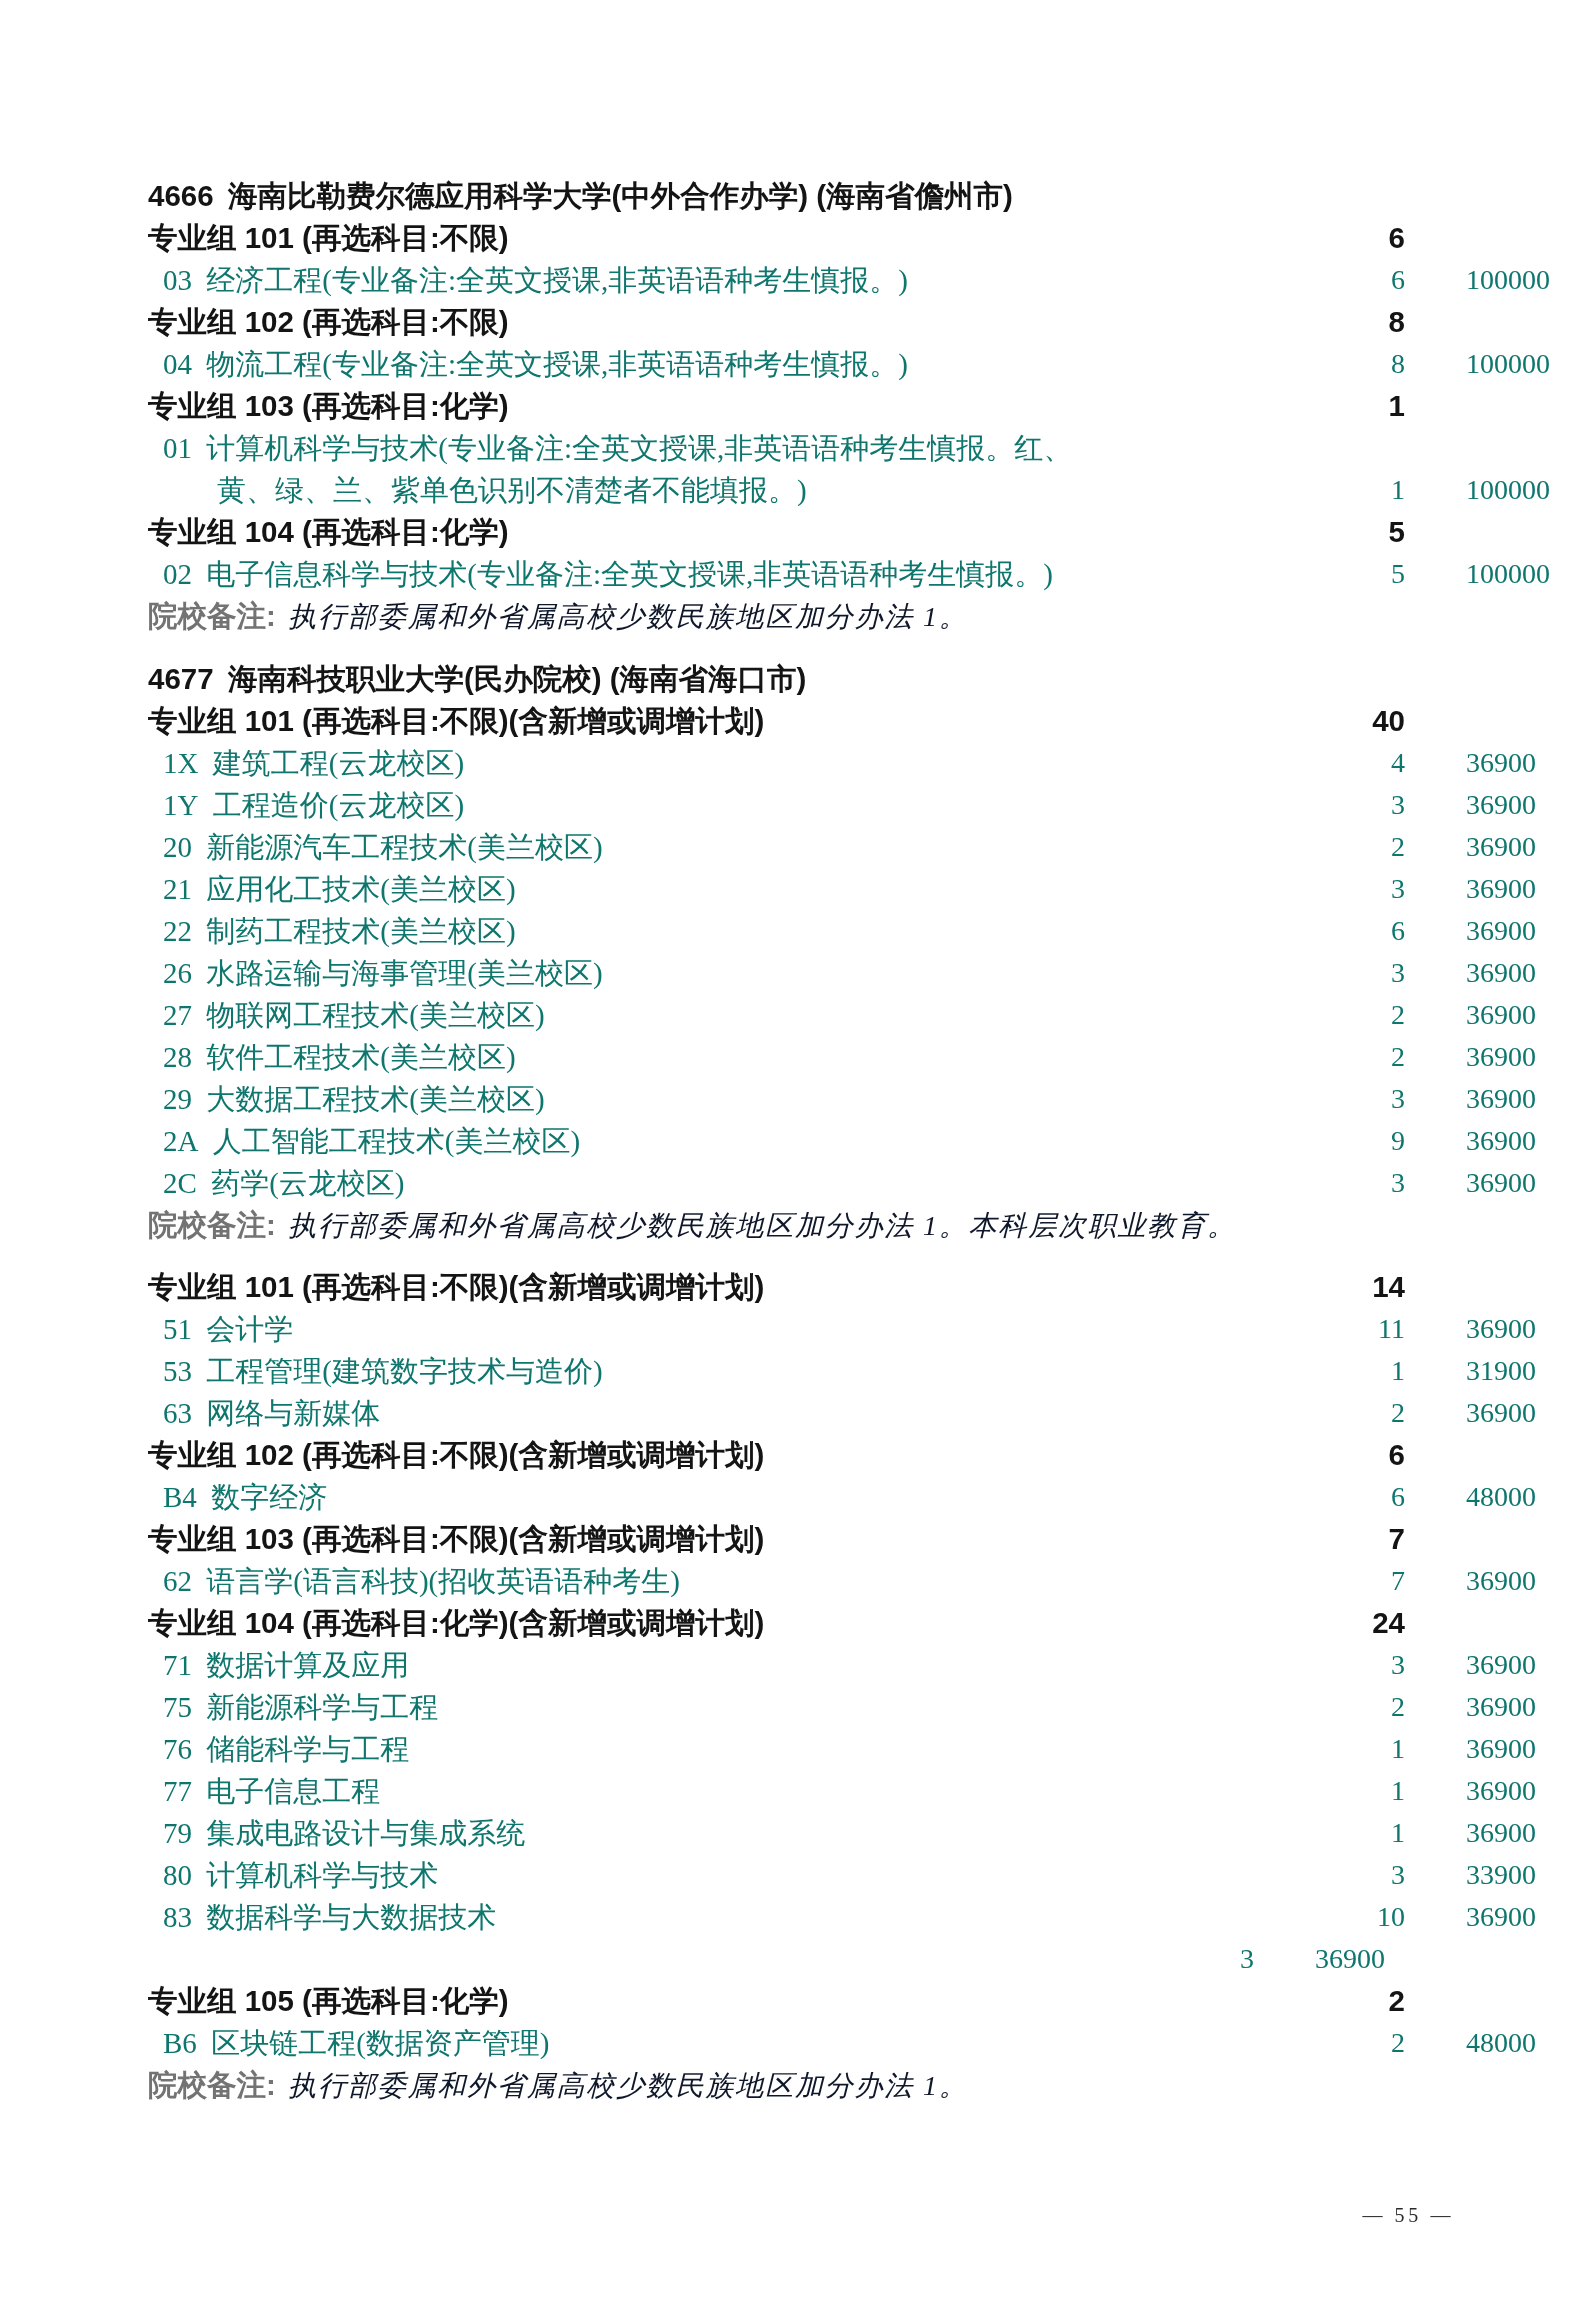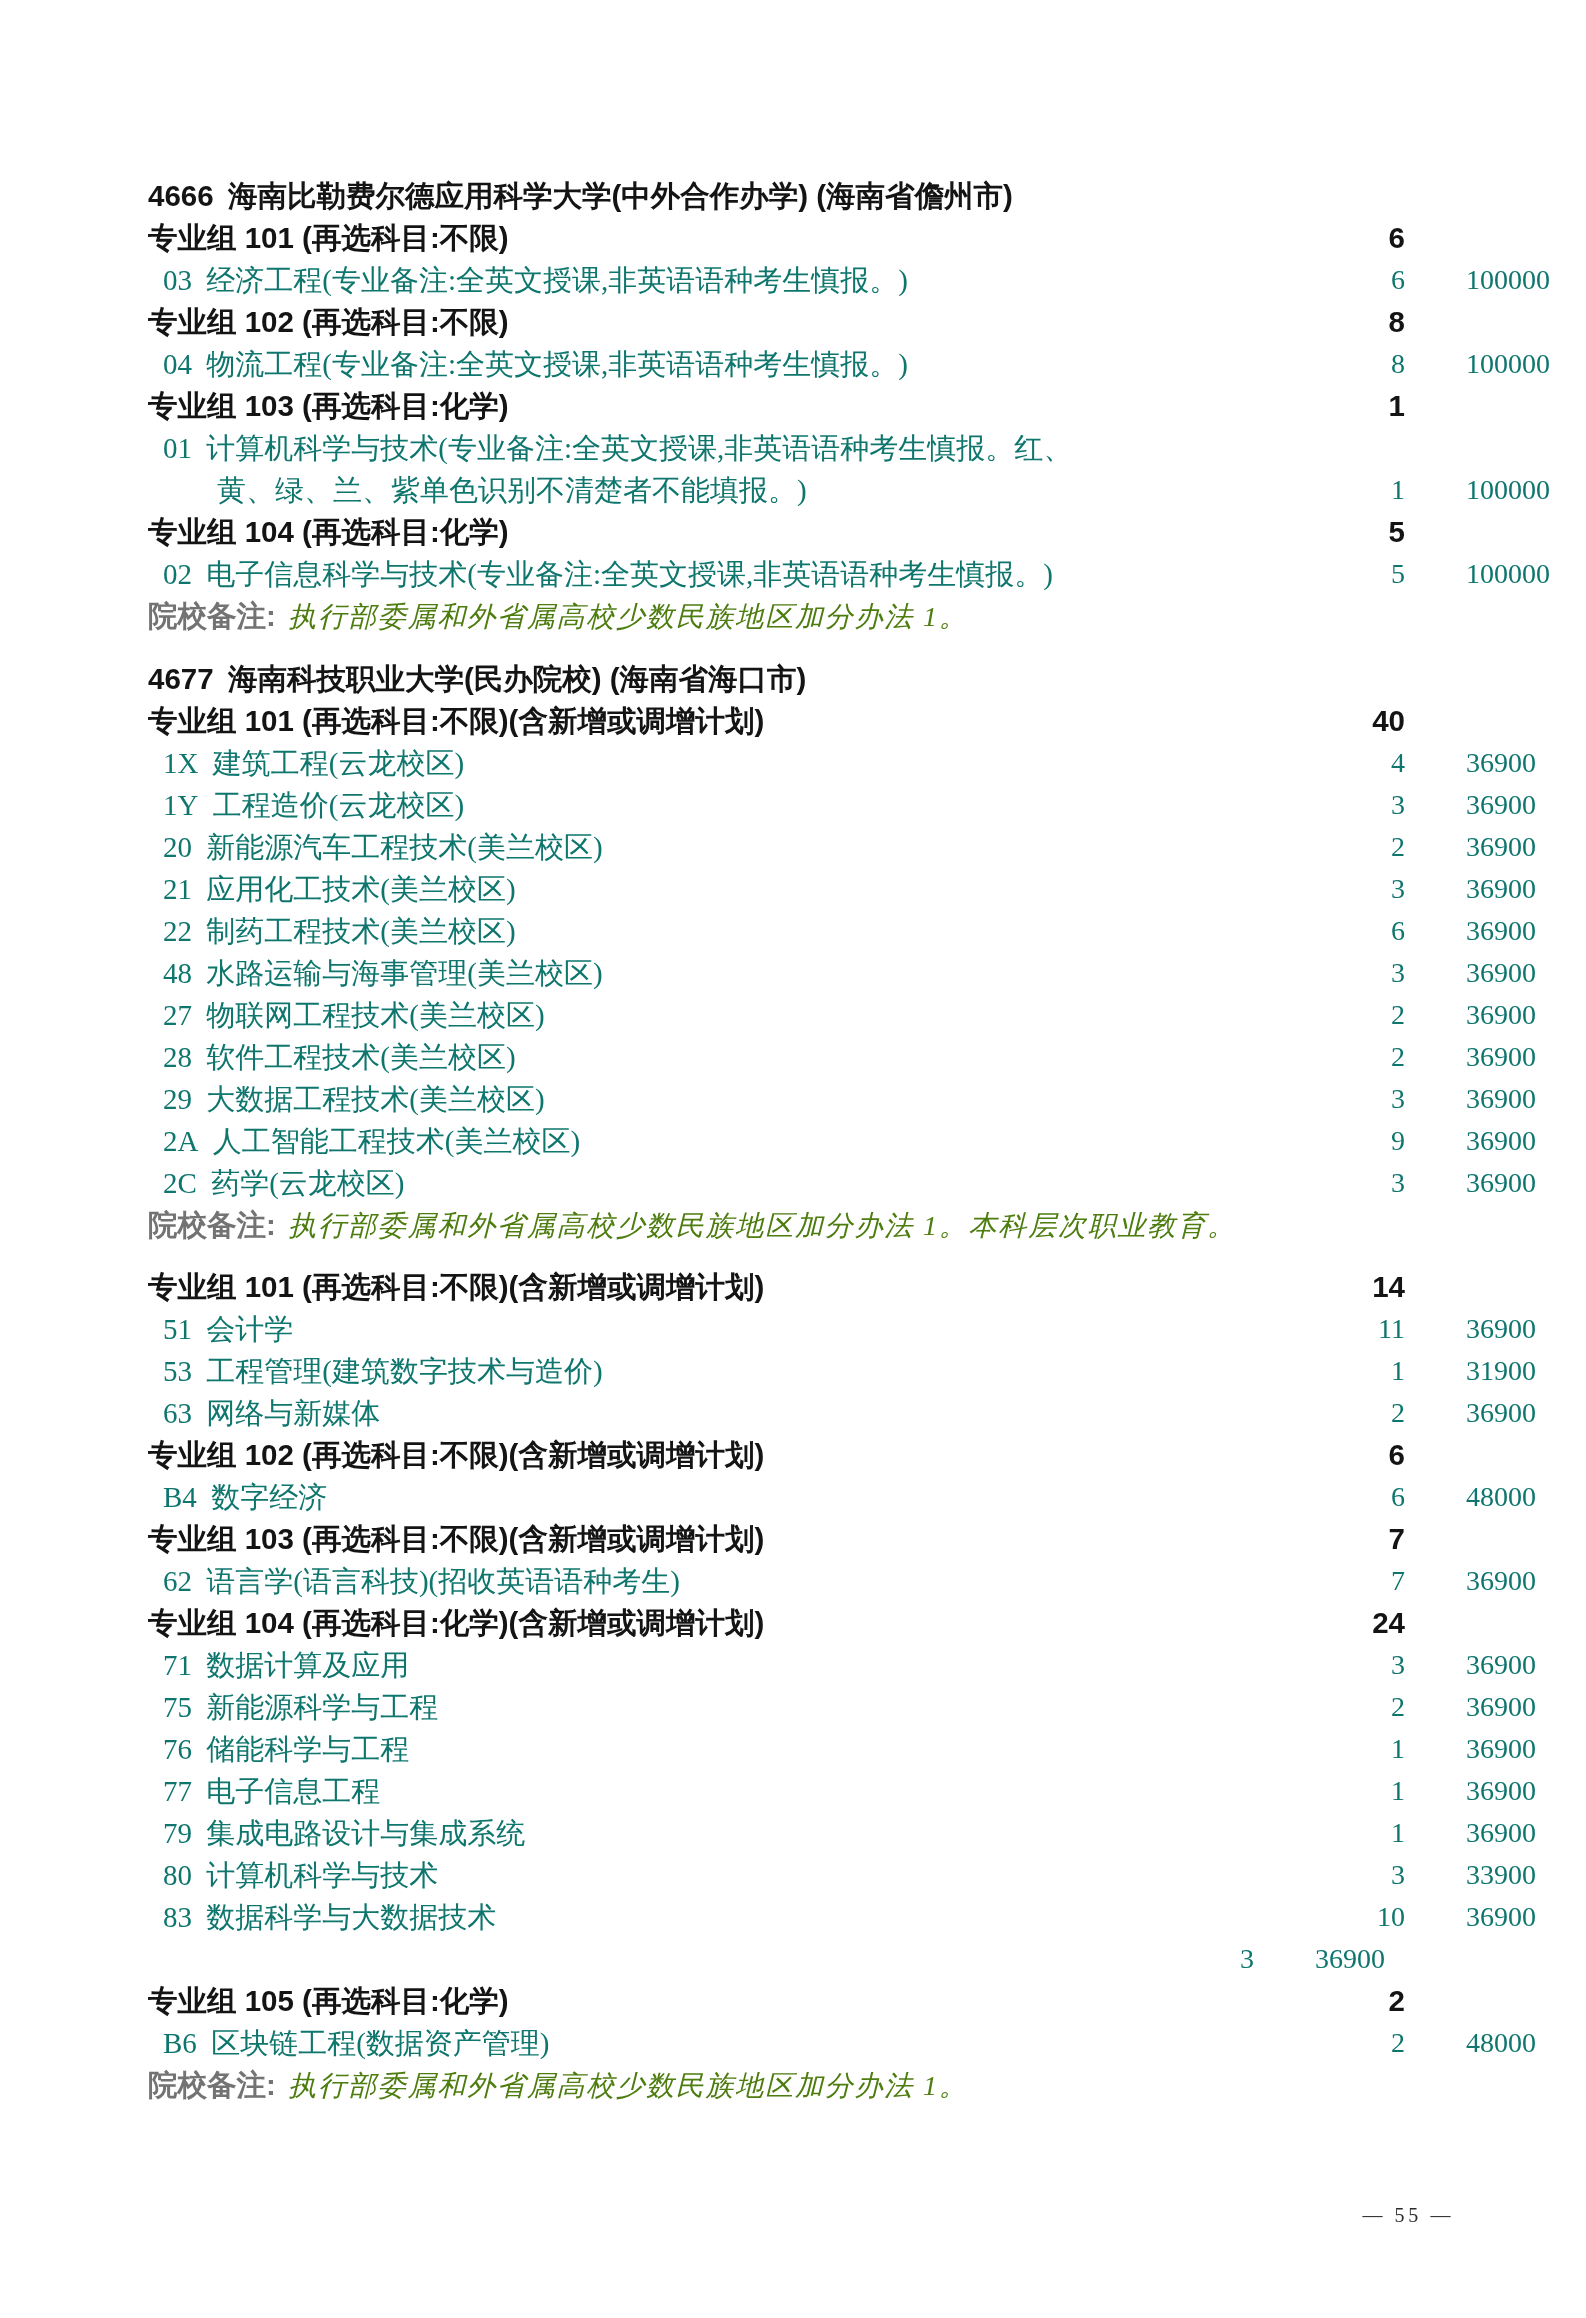--- a/index.html
+++ b/index.html
@@ -27,21 +27,21 @@
   .row-major .quota,.row-major .fee{font-size:28px;}
   .school-code,.major-code{margin-right:14.3px;}
   .mline{white-space:nowrap;}
   .mline-indent{padding-left:54px;}
   .row-remark{font-size:28px;line-height:42px;}
   .remark-label{
     font-family:"Liberation Sans","DejaVu Sans",sans-serif;font-weight:700;
     font-size:29.5px;color:#737373;margin-right:12.5px;
   }
   .remark-text{
-    font-style:italic;letter-spacing:1.8px;color:#4d7c0f;
+    font-style:italic;letter-spacing:1.8px;color:#0f172a;
   }
   .footer{
     position:absolute;top:2204px;right:132px;
     font-size:20px;letter-spacing:3.6px;color:#2a2a2a;white-space:nowrap;
   }
 </style>
 </head>
 <body>
 
 <div class="page">
@@ -131,21 +131,21 @@
           <div class="name"><span class="major-code">21</span><span class="major-name-text">应用化工技术(美兰校区)</span></div>
           <div class="quota">3</div>
           <div class="fee">36900</div>
         </div>
         <div class="row row-major">
           <div class="name"><span class="major-code">22</span><span class="major-name-text">制药工程技术(美兰校区)</span></div>
           <div class="quota">6</div>
           <div class="fee">36900</div>
         </div>
         <div class="row row-major">
-          <div class="name"><span class="major-code">48</span><span class="major-name-text">水路运输与海事管理(美兰校区)</span></div>
+          <div class="name"><span class="major-code">26</span><span class="major-name-text">水路运输与海事管理(美兰校区)</span></div>
           <div class="quota">3</div>
           <div class="fee">36900</div>
         </div>
         <div class="row row-major">
           <div class="name"><span class="major-code">27</span><span class="major-name-text">物联网工程技术(美兰校区)</span></div>
           <div class="quota">2</div>
           <div class="fee">36900</div>
         </div>
         <div class="row row-major">
           <div class="name"><span class="major-code">28</span><span class="major-name-text">软件工程技术(美兰校区)</span></div>

